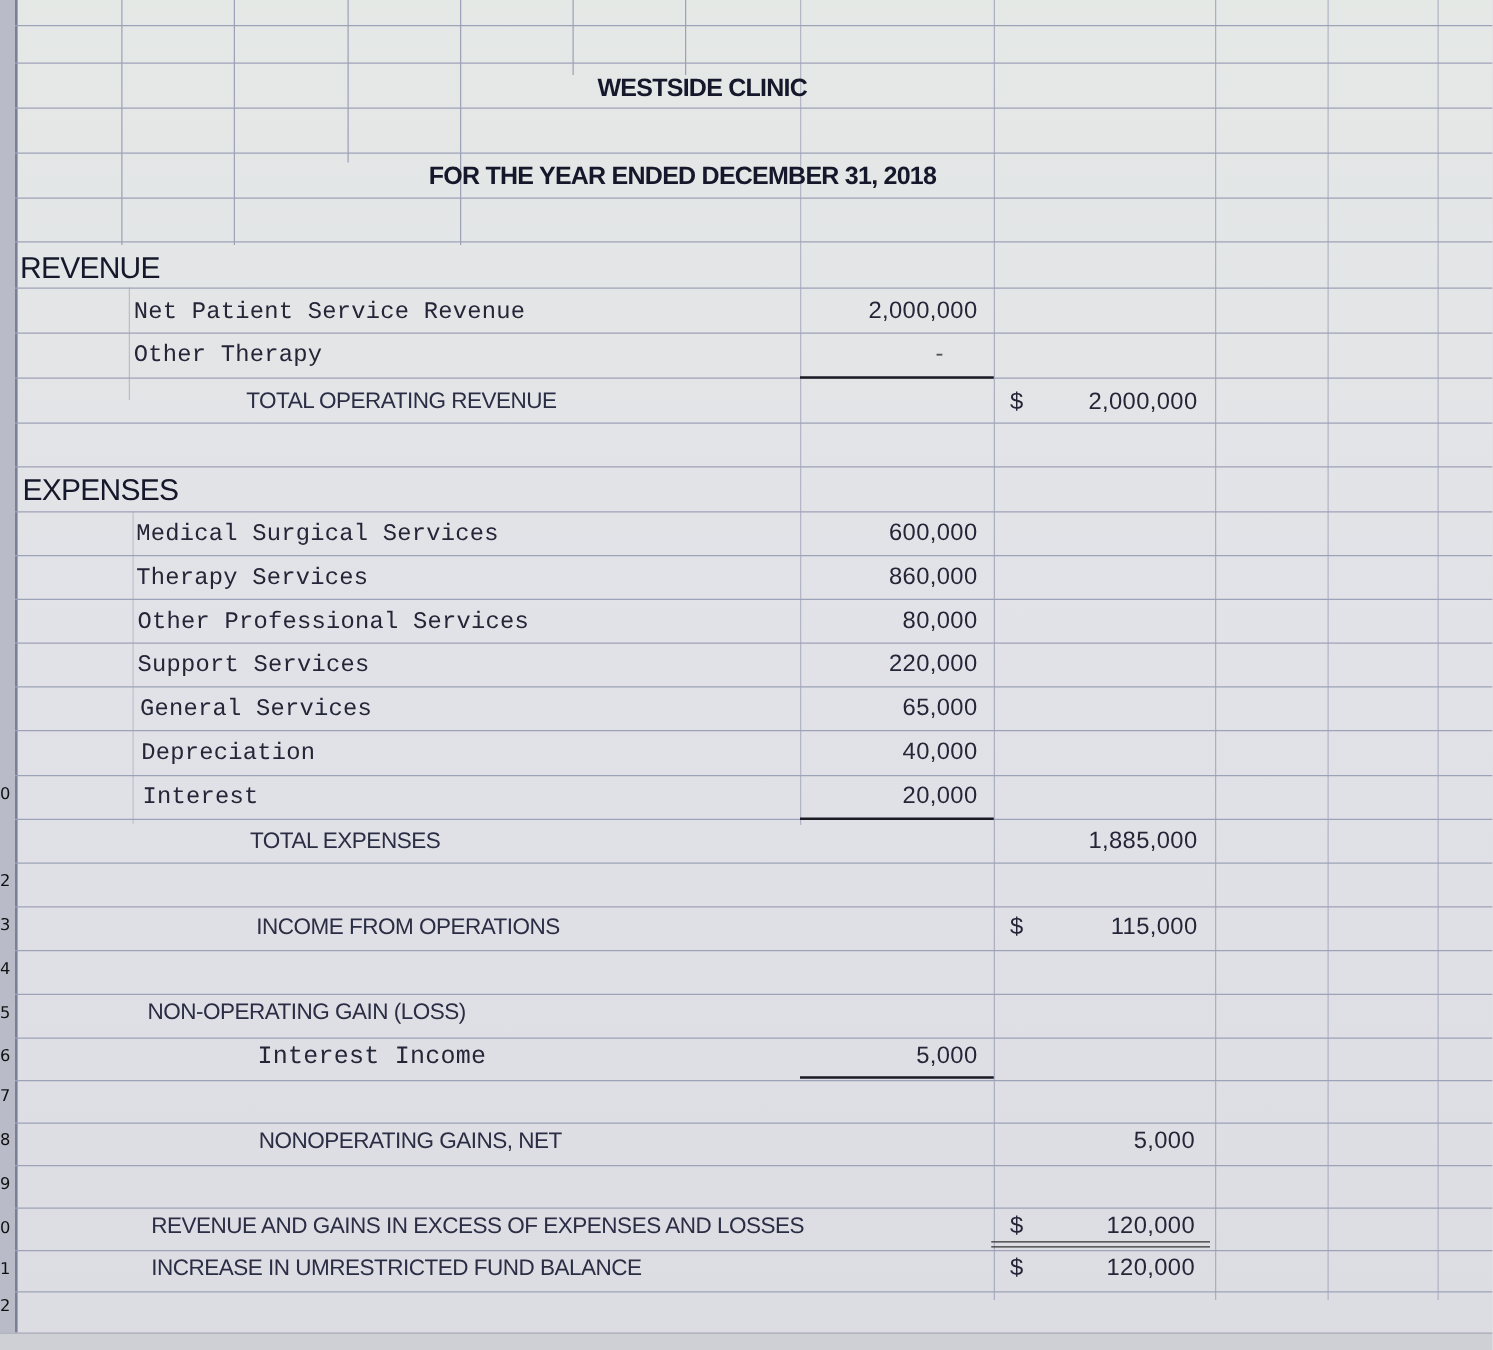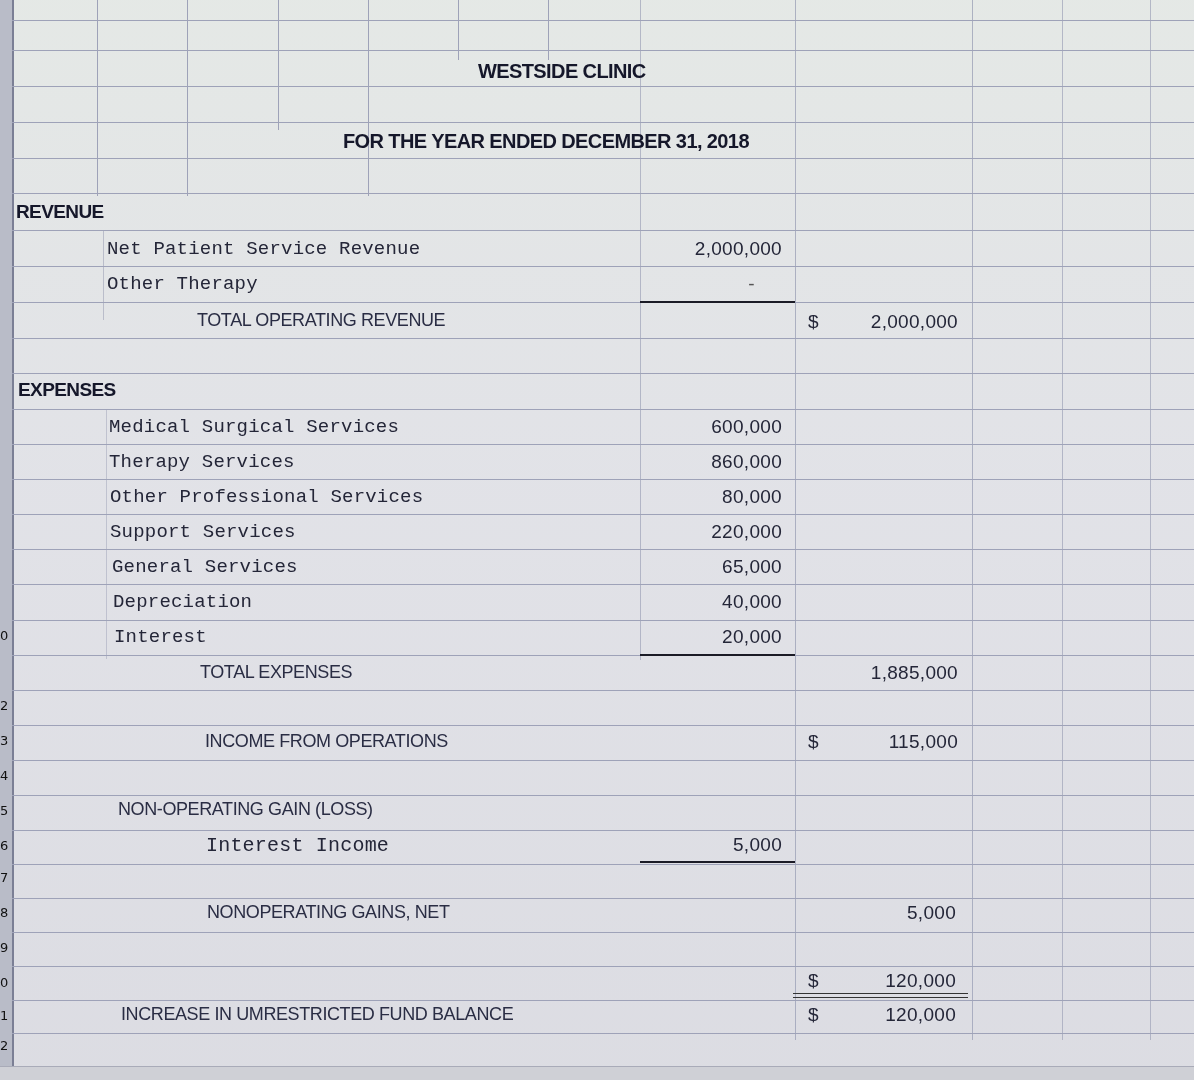--- a/index.html
+++ b/index.html
@@ -20,21 +20,21 @@
   }
   .rownum {
     position:absolute; left:0; width:12px; font-size:13px; color:#111;
     font-family:"DejaVu Sans", sans-serif; overflow:hidden; white-space:nowrap;
     direction:rtl; text-align:left;
   }
   .hline { position:absolute; left:12px; width:1182px; height:1px; background:#9ea2b8; }
   .vline { position:absolute; width:1px; background:#9ea2b8; }
   .txt { position:absolute; white-space:nowrap; color:#1c1f2e; }
   .title { font-weight:bold; font-size:20px; letter-spacing:-0.6px; color:#15172a; }
-  .sect { font-weight:bold; font-size:19px; letter-spacing:-0.6px; color:#15172a;text-align:center; }
+  .sect { font-weight:normal; font-size:24px; letter-spacing:-0.6px; color:#15172a;text-align:center; }
   .label { font-size:19px; color:#242638; letter-spacing:0.2px;font-family:Liberation Mono, monospace; }
   .caps { font-size:18px; color:#2a2d44; letter-spacing:-0.4px; }
   .num { font-size:19px; color:#242638; text-align:right; letter-spacing:0.3px; }
   .uline { position:absolute; height:1.5px; background:#1b1b26; }
   .dline { position:absolute; height:5px; border-top:1.5px solid #333; border-bottom:1.5px solid #333; box-sizing:border-box; }
   .bottombar { position:absolute; left:0; top:1066px; width:1194px; height:14px; background:#cfd0d6; border-top:1px solid #a9abb8; }
 </style>
 </head>
 <body>
 
@@ -147,20 +147,21 @@
   <div class="txt num" style="left:820px; width:138px; top:731px">115,000</div>
 
   <div class="txt caps" style="left:118px; top:799px">NON-OPERATING GAIN (LOSS)</div>
   <div class="txt label" style="left:206px; top:834px; font-size:20px">Interest Income</div>
   <div class="txt num" style="left:640px; width:142px; top:834px">5,000</div>
   <div class="uline" style="left:640px; width:155px; top:861px"></div>
 
   <div class="txt caps" style="left:207px; top:902px">NONOPERATING GAINS, NET</div>
   <div class="txt num" style="left:820px; width:136px; top:902px">5,000</div>
 
+  <div class="txt caps" style="left:121px; top:970px">REVENUE AND GAINS IN EXCESS OF EXPENSES AND LOSSES</div>
   <div class="txt num" style="left:808px; top:970px">$</div>
   <div class="txt num" style="left:820px; width:136px; top:970px">120,000</div>
   <div class="dline" style="left:793px; width:175px; top:993px"></div>
 
   <div class="txt caps" style="left:121px; top:1004px">INCREASE IN UMRESTRICTED FUND BALANCE</div>
   <div class="txt num" style="left:808px; top:1004px">$</div>
   <div class="txt num" style="left:820px; width:136px; top:1004px">120,000</div>
 
   <div class="bottombar"></div>
 </div>

